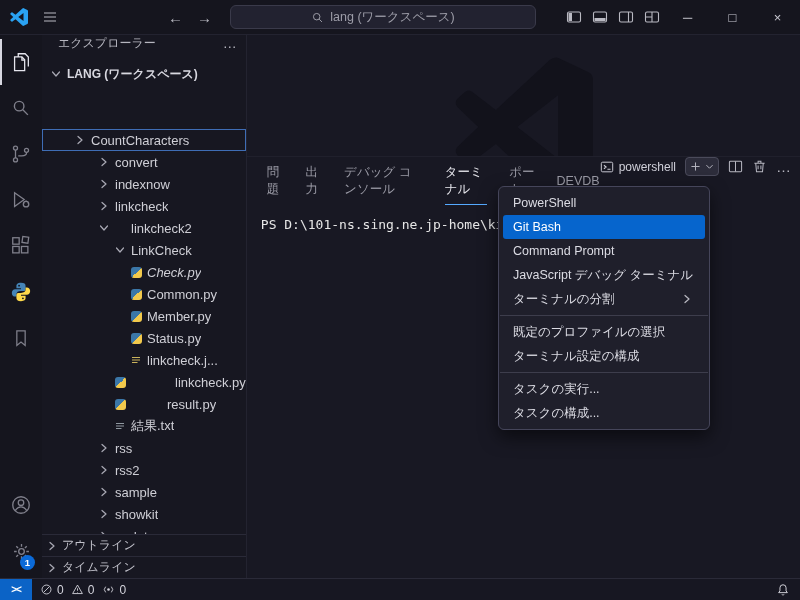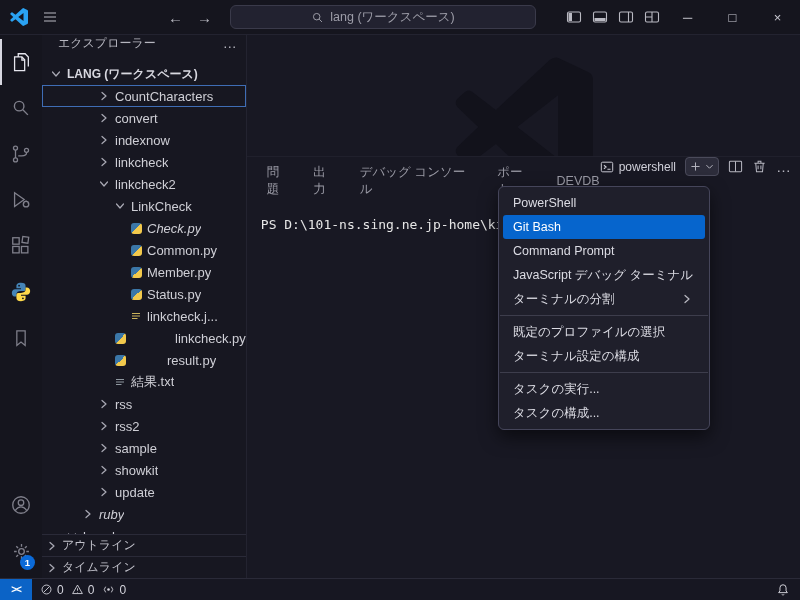--- a/index.html
+++ b/index.html
@@ -245,21 +245,21 @@
       </div>
       <div class="tree">
           <div class="trow root" style="padding-left: 6px;">
             <span class="twisty open">
               <svg width="16" height="16" viewBox="0 0 16 16">
                 <path d="M6 4.5 10 8l-4 3.5" fill="none" stroke="currentColor" stroke-width="1.2" stroke-linecap="round" stroke-linejoin="round"></path>
               </svg>
             </span>
             <span class="tlabel">LANG (ワークスペース)</span>
           </div>
-          <div class="trow focused" style="padding-left: 54px;">
+          <div class="trow focused" style="padding-left: 30px; margin-top: 44px;">
             <span class="twisty">
               <svg width="16" height="16" viewBox="0 0 16 16">
                 <path d="M6 4.5 10 8l-4 3.5" fill="none" stroke="currentColor" stroke-width="1.2" stroke-linecap="round" stroke-linejoin="round"></path>
               </svg>
             </span>
             <span class="tlabel">CountCharacters</span>
           </div>
           <div class="trow" style="padding-left: 54px;">
             <span class="twisty">
               <svg width="16" height="16" viewBox="0 0 16 16">
@@ -277,21 +277,21 @@
             <span class="tlabel">indexnow</span>
           </div>
           <div class="trow" style="padding-left: 54px;">
             <span class="twisty">
               <svg width="16" height="16" viewBox="0 0 16 16">
                 <path d="M6 4.5 10 8l-4 3.5" fill="none" stroke="currentColor" stroke-width="1.2" stroke-linecap="round" stroke-linejoin="round"></path>
               </svg>
             </span>
             <span class="tlabel">linkcheck</span>
           </div>
-          <div class="trow" style="padding-left: 54px;">
+          <div class="trow" style="padding-left: 54px; gap: 16px;">
             <span class="twisty open">
               <svg width="16" height="16" viewBox="0 0 16 16">
                 <path d="M6 4.5 10 8l-4 3.5" fill="none" stroke="currentColor" stroke-width="1.2" stroke-linecap="round" stroke-linejoin="round"></path>
               </svg>
             </span>
             <span class="tlabel">linkcheck2</span>
           </div>
           <div class="trow" style="padding-left: 70px;">
             <span class="twisty open">
               <svg width="16" height="16" viewBox="0 0 16 16">
@@ -436,20 +436,21 @@
               <path fill="#12121b" fill-rule="evenodd" d="M96.5 10.7 76.1 1a6.2 6.2 0 0 0-7 1.2L30.6 37.8 13.6 24.9a4.2 4.2 0 0 0-5.3.2l-5 4.6a4.2 4.2 0 0 0 0 6.2L18 50 3.3 64.1a4.2 4.2 0 0 0 0 6.2l5 4.6a4.2 4.2 0 0 0 5.3.2l17-12.9L69.1 97.8a6.2 6.2 0 0 0 7 1.2l20.4-9.8a6.2 6.2 0 0 0 3.5-5.6V16.3a6.2 6.2 0 0 0-3.5-5.6ZM75 72.6 45.9 50 75 27.4Z"></path>
             </svg>
         </span>
       </div>
       <div class="panel">
         <div class="panel-bar">
           <div class="panel-tabs">
               <span class="ptab">問題</span>
               <span class="ptab">出力</span>
               <span class="ptab">デバッグ コンソール</span>
+              <span class="ptab active">ターミナル</span>
               <span class="ptab">ポート</span>
               <span class="ptab">DEVDB</span>
             </div>
           <div class="panel-actions">
             <span class="pa-label">
               <span>
                 <svg width="14" height="14" viewBox="0 0 16 16" stroke="currentColor" fill="none" stroke-width="1.1">
                     <rect x="1.5" y="2.5" width="13" height="11" rx="1.5"></rect>
                     <path d="M4.5 6 7 8l-2.5 2M8.5 10.5H12" stroke-width="1.2"></path>
                   </svg>

